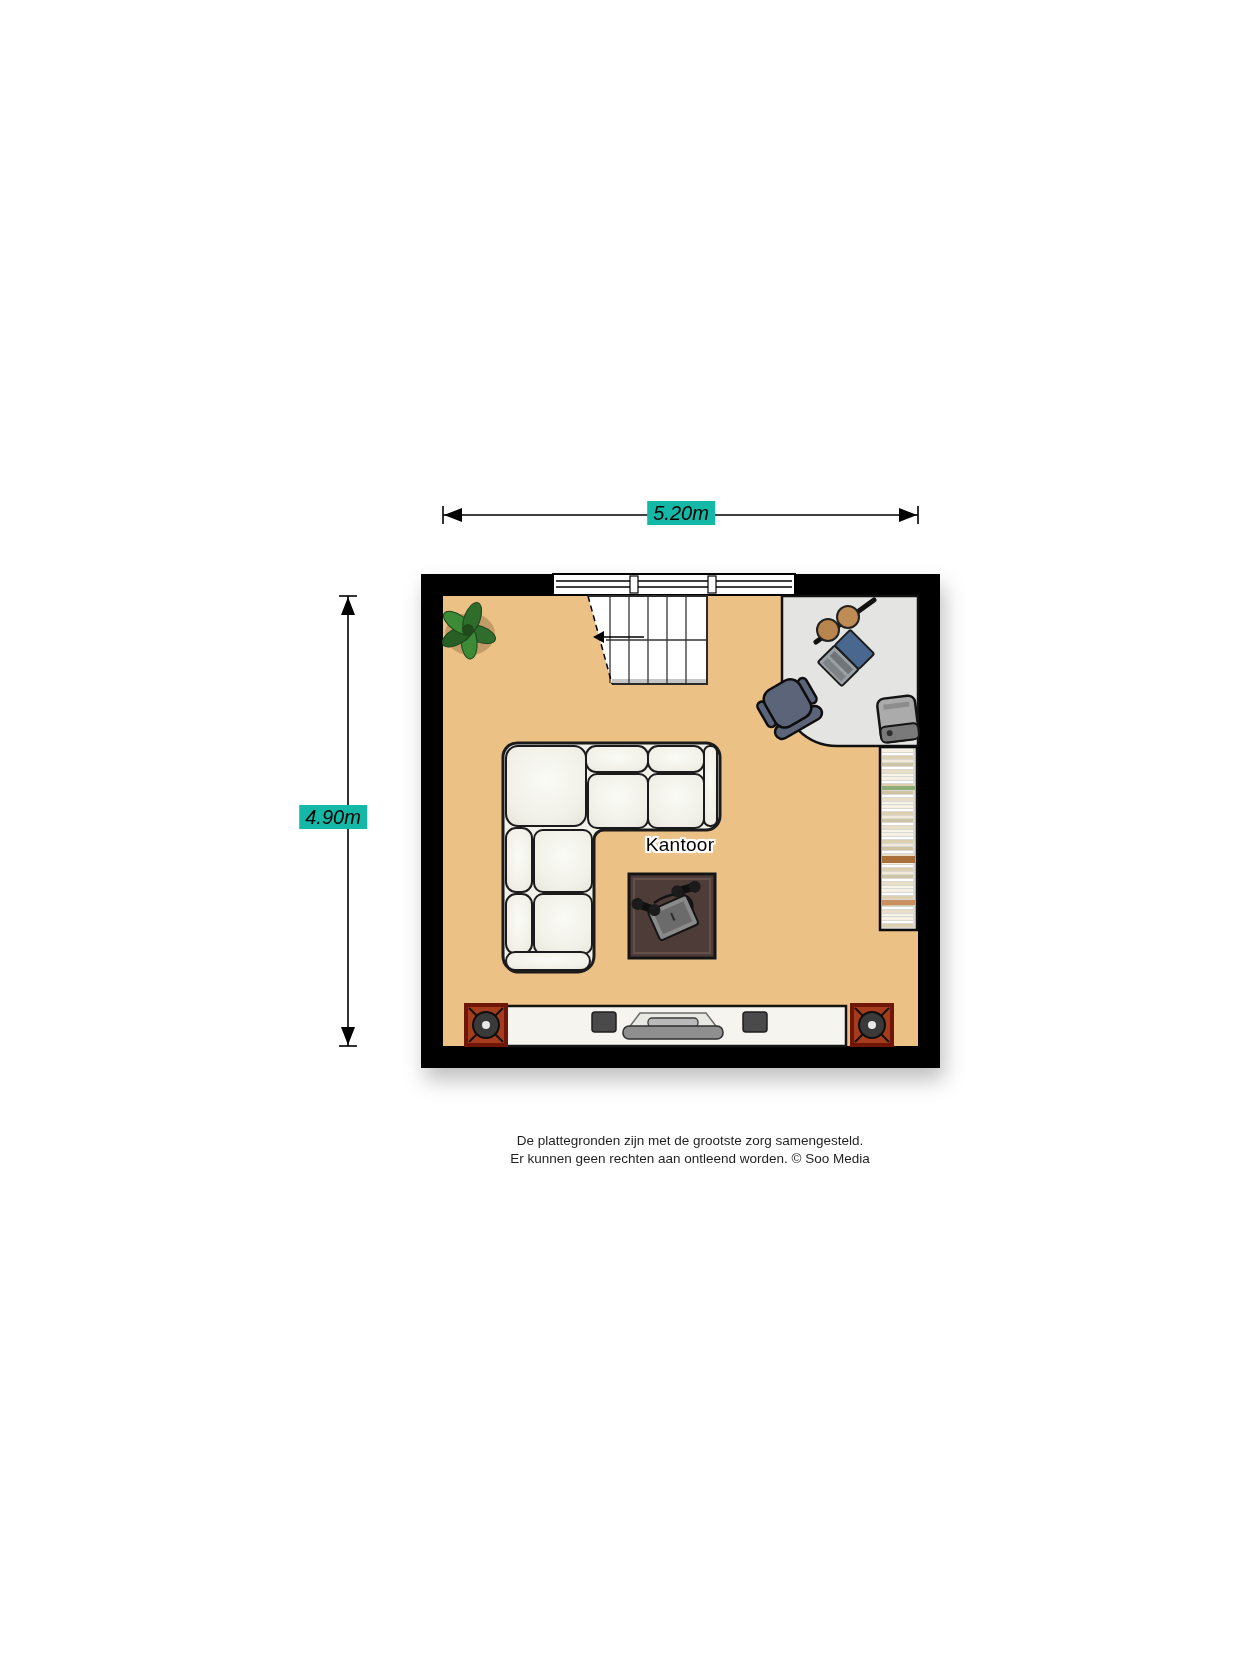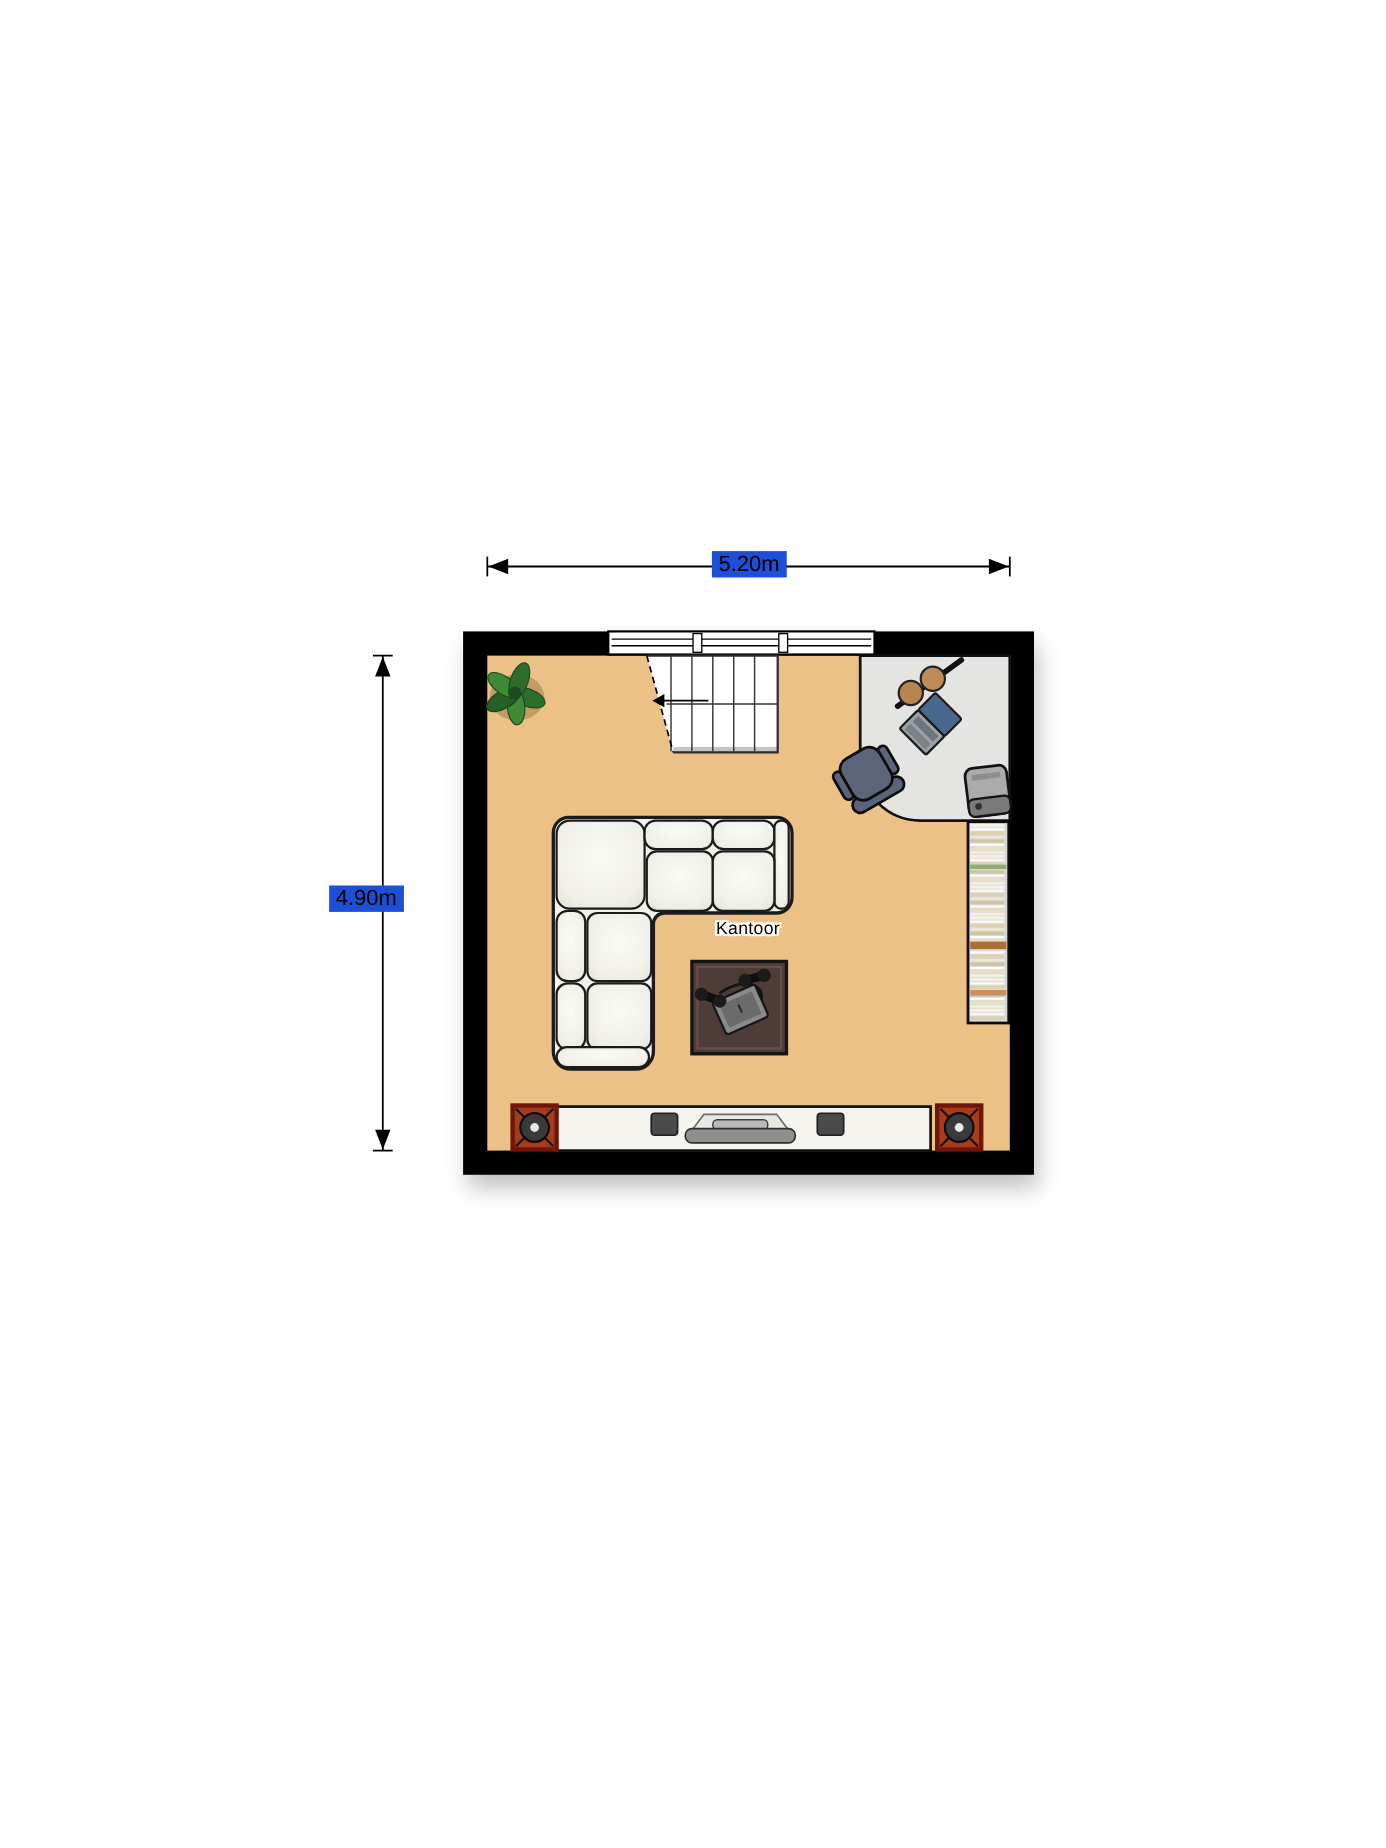--- a/index.html
+++ b/index.html
@@ -3,22 +3,22 @@
 <meta charset="utf-8">
 <style>
   html,body{margin:0;padding:0;background:#fff;}
   body{width:1260px;height:1680px;position:relative;overflow:hidden;
        font-family:"Liberation Sans", sans-serif;}
   #canvas{position:absolute;left:0;top:0;width:1260px;height:1680px;background:#fff;}
   .plan-shadow{position:absolute;left:421px;top:574px;width:519px;height:494px;
        box-shadow:4px 12px 20px rgba(0,0,0,0.25);}
   #plan-svg{position:absolute;left:0;top:0;}
   .label{position:absolute;transform:translate(-50%,-50%);white-space:nowrap;color:#000;}
-  .dim-label{background:#1d4ed8;padding:0 6px;font-size:20px;line-height:24px;}
-  .room-label{font-size:16px;letter-spacing:0.3px;
+  .dim-label{background:#14b8a6;padding:0 6px;font-size:20px;line-height:24px;font-style:italic;}
+  .room-label{font-size:19px;letter-spacing:0.3px;
       text-shadow:-2px 0 0 #fff,2px 0 0 #fff,0 -2px 0 #fff,0 2px 0 #fff,
                   -2px -2px 0 #fff,2px 2px 0 #fff,-2px 2px 0 #fff,2px -2px 0 #fff,0 0 5px #fff;}
   .footer{position:absolute;left:690px;top:1132px;transform:translateX(-50%);
       text-align:center;font-size:13.5px;line-height:18px;color:#1f1f1f;}
 </style>
 </head>
 <body>
 
 <div id="canvas">
 
@@ -204,14 +204,18 @@
       <polygon points="348,1045 341,1027 355,1027" fill="#000" stroke="none"></polygon>
     </g>
   </svg>
 
   <div class="label dim-label" style="left:681px;top:513px">5.20m</div>
 
   <div class="label dim-label" style="left:333px;top:817px">4.90m</div>
 
   <div class="label room-label" style="left:680px;top:845px">Kantoor</div>
 
+  <div class="footer">
+    <div>De plattegronden zijn met de grootste zorg samengesteld.</div>
+    <div>Er kunnen geen rechten aan ontleend worden. © Soo Media</div>
+  </div>
 
 </div>
 
 </body></html>

